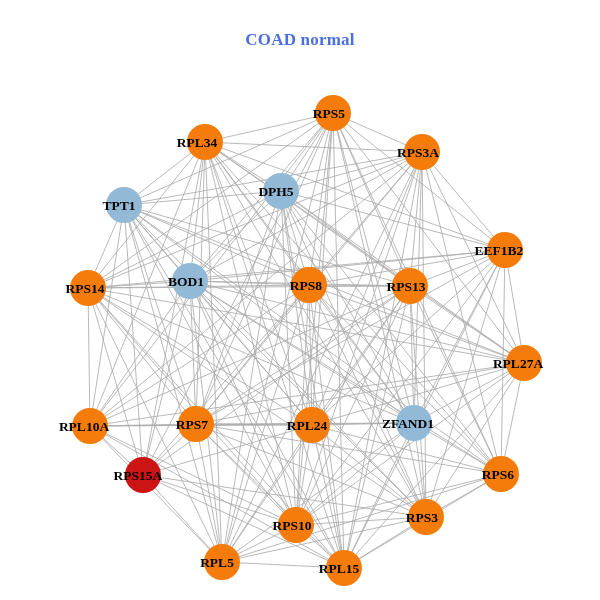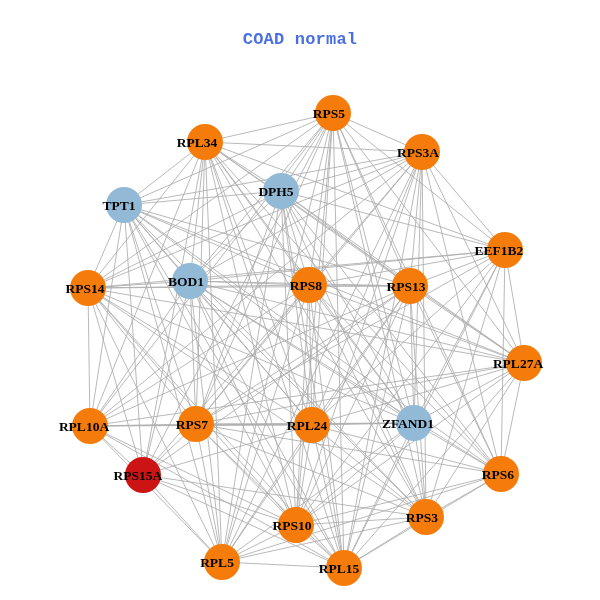--- a/index.html
+++ b/index.html
@@ -14,21 +14,21 @@
     background: #ffffff;
     overflow: hidden;
     font-family: "Liberation Serif", "DejaVu Serif", serif;
   }
   #plot-title {
     position: absolute;
     top: 30px;
     left: 0;
     width: 600px;
     text-align: center;
-    font-family: Liberation Mono, monospace;
+    font-family: Liberation Serif, serif;
     font-size: 17px;
     font-weight: bold;
     color: #4a6fe3;
     letter-spacing: 0.2px;
   }
   #graph-svg {
     position: absolute;
     top: 0;
     left: 0;
     width: 600px;

